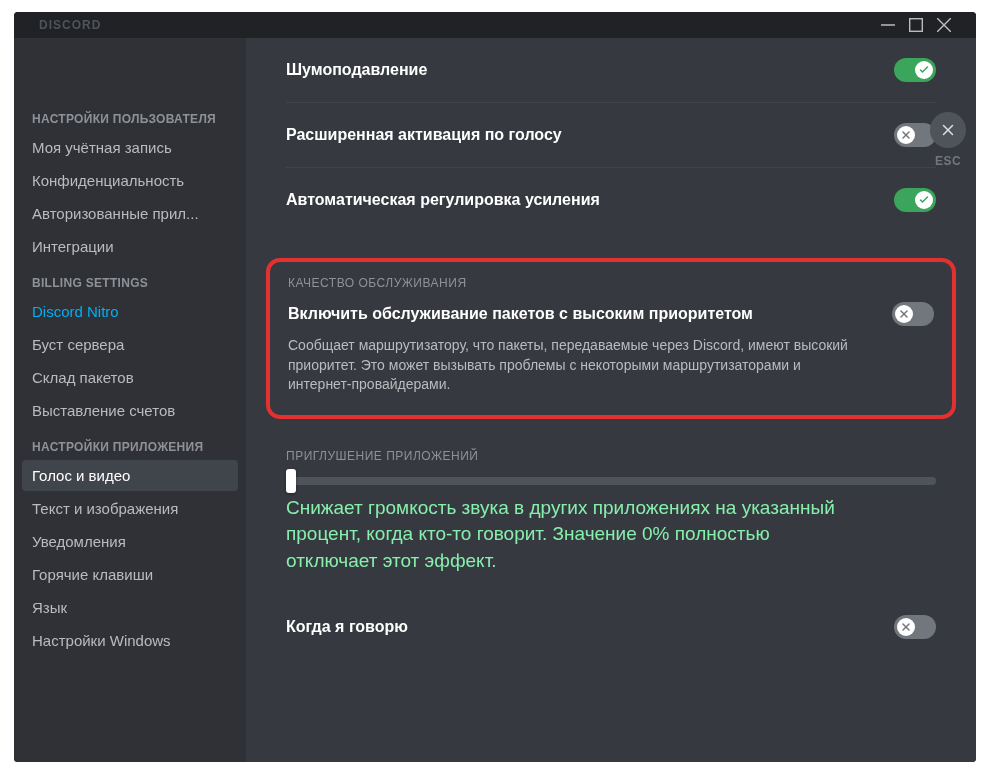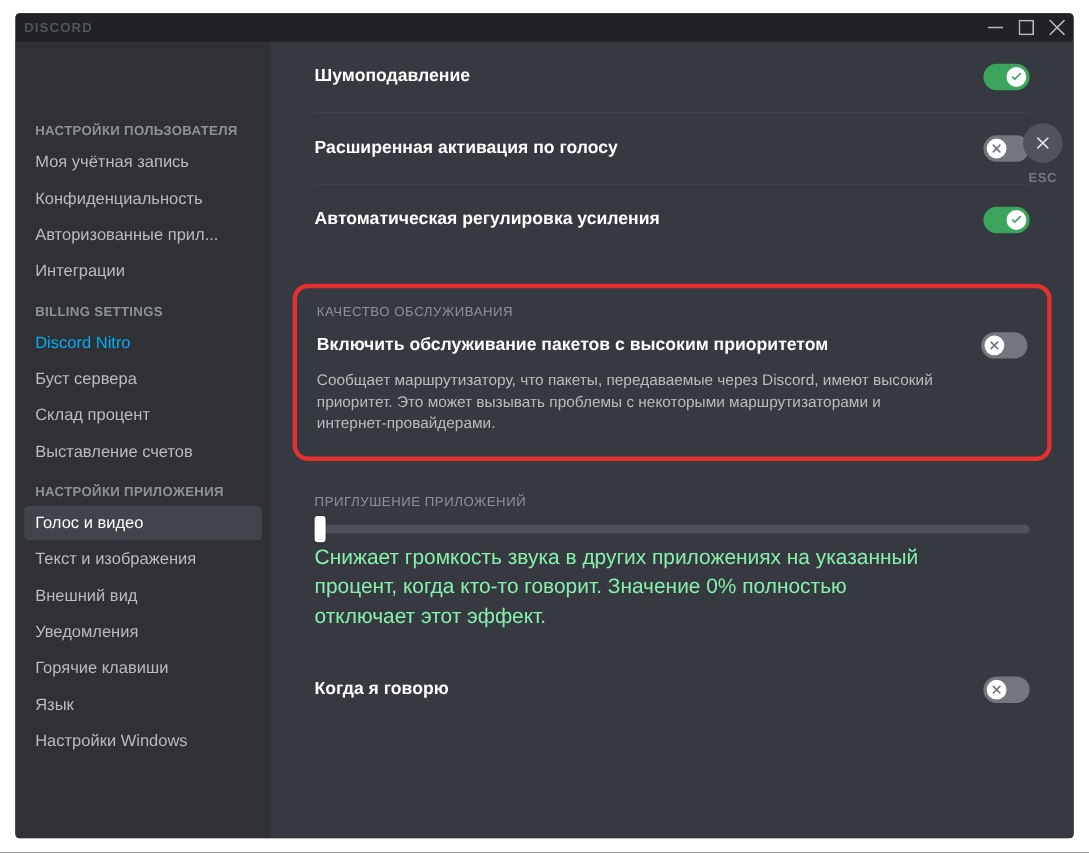--- a/index.html
+++ b/index.html
@@ -1,18 +1,18 @@
 <!DOCTYPE html>
 <html><head>
 <meta charset="utf-8">
 <style>
   * { margin: 0; padding: 0; box-sizing: border-box; }
   body { background: #fff; font-family: "Segoe UI", -apple-system, Helvetica, Arial, sans-serif; width: 990px; height: 775px; overflow: hidden; }
   .window { width: 962px; height: 750px; margin: 12px auto; background: #202225; border-radius: 4px; overflow: hidden; display: flex; flex-direction: column; position: relative; }
-  .titlebar { height: 26px; background: #202225; display: flex; align-items: center; padding: 0 8px; }
+  .titlebar { height: 26px; background: #202225; display: flex; align-items: center; padding: 0 25px; }
   .titlebar-brand { color: #4f545c; font-size: 12px; font-weight: 900; letter-spacing: 1px; }
   .titlebar-controls { margin-left: auto; display: flex; gap: 14px; align-items: center; }
   .win-btn { width: 14px; height: 14px; color: #b9bbbe; display: flex; align-items: center; justify-content: center; cursor: pointer; }
   .body { flex: 1; display: flex; background: #36393f; min-height: 0; }
   .sidebar-wrap { width: 232px; background: #2f3136; overflow-y: auto; padding: 60px 8px 20px 8px; }
   .side-heading { color: #8e9297; font-size: 12px; font-weight: 700; letter-spacing: .3px; padding: 6px 10px; margin-top: 8px; }
   .side-item { color: #b9bbbe; font-size: 15px; padding: 7px 10px; border-radius: 4px; cursor: pointer; white-space: nowrap; overflow: hidden; text-overflow: ellipsis; margin-bottom: 2px; }
   .side-item.active { background: #40444b; color: #fff; }
   .side-item.link { color: #00aff4; }
   .content { flex: 1; background: #36393f; overflow-y: auto; padding: 20px 40px 30px 40px; position: relative; }
@@ -73,26 +73,25 @@
 
     <div class="sidebar-wrap" id="sidebar">
         <div class="side-heading">НАСТРОЙКИ ПОЛЬЗОВАТЕЛЯ</div>
         <div class="side-item">Моя учётная запись</div>
         <div class="side-item">Конфиденциальность</div>
         <div class="side-item">Авторизованные прил...</div>
         <div class="side-item">Интеграции</div>
         <div class="side-heading">BILLING SETTINGS</div>
         <div class="side-item link">Discord Nitro</div>
         <div class="side-item">Буст сервера</div>
-        <div class="side-item">Склад процент</div>
+        <div class="side-item">Склад пакетов</div>
         <div class="side-item">Выставление счетов</div>
         <div class="side-heading">НАСТРОЙКИ ПРИЛОЖЕНИЯ</div>
         <div class="side-item active">Голос и видео</div>
         <div class="side-item">Текст и изображения</div>
-        <div class="side-item">Внешний вид</div>
         <div class="side-item">Уведомления</div>
         <div class="side-item">Горячие клавиши</div>
         <div class="side-item">Язык</div>
         <div class="side-item">Настройки Windows</div>
       </div>
 
     <div class="content">
 
       <div class="setting" style="padding-top:0;">
         <div class="setting-row">

